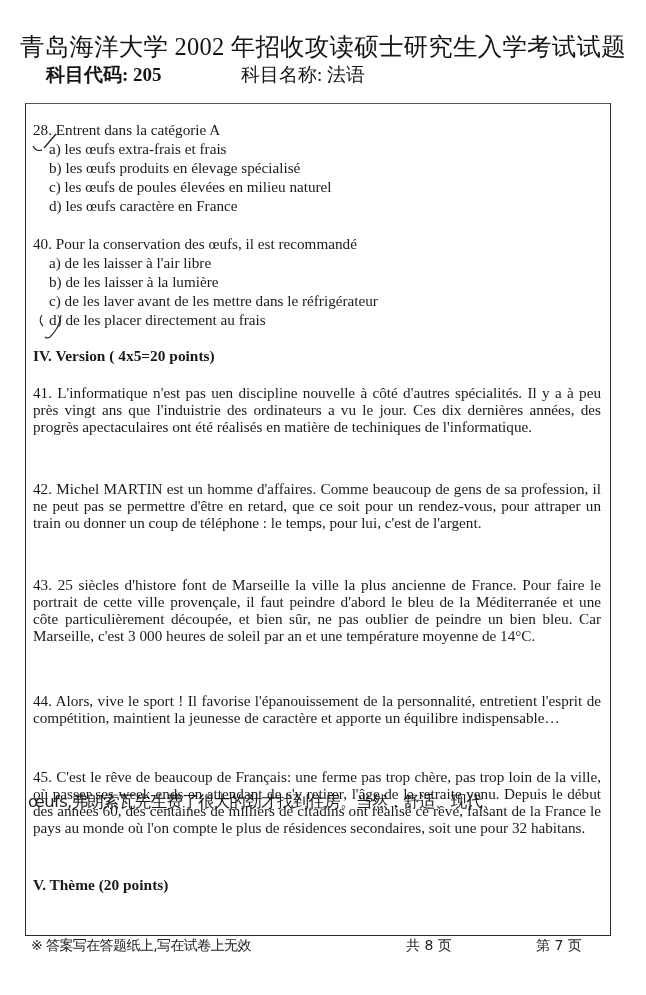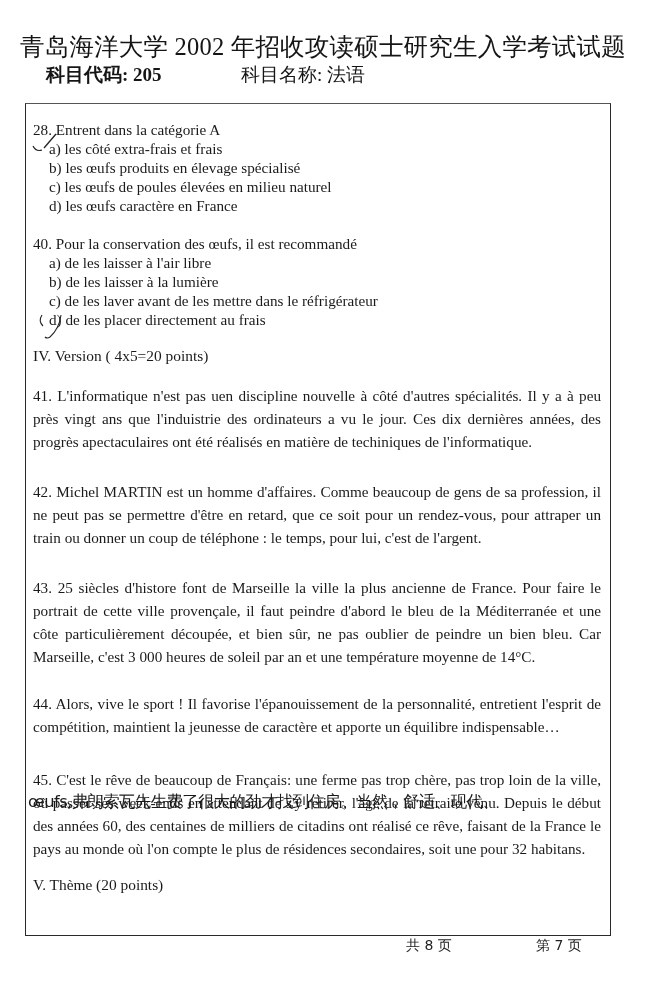--- a/index.html
+++ b/index.html
@@ -20,25 +20,25 @@
 
   .frame {
     position: absolute; left: 25px; top: 103px; width: 586px; height: 833px;
     border: 1.3px solid #2a2a2a; border-top-color: #555; box-sizing: border-box;
   }
   .content { position: absolute; left: 33px; top: 120px; width: 572px; font-size: 15.2px; line-height: 19px; }
 
   .q-stem { position: absolute; left: 0; white-space: nowrap; }
   .q-opt { position: absolute; left: 16px; white-space: nowrap; }
 
-  .section-head { position: absolute; left: 0; font-weight: normal; white-space: nowrap; font-size: 15.4px; }
+  .section-head { position: absolute; left: 0; font-weight: bold; white-space: nowrap; font-size: 15.4px; }
 
   .para {
     position: absolute; left: 0; width: 568px; text-align: justify;
-    text-align-last: left; line-height: 23px; font-size: 15.2px;
+    text-align-last: left; line-height: 17px; font-size: 15.2px;
   }
 
   .chinese-line {
     position: absolute; left: 28px; top: 791px; font-size: 16.4px; white-space: nowrap;
     font-family: "DejaVu Sans", sans-serif; letter-spacing: -0.6px;
   }
 
   .footer { position: absolute; top: 937px; left: 0; width: 646px; height: 22px; font-size: 14px;
             font-family: "DejaVu Sans", sans-serif; color: #222; }
   .footer .note { position: absolute; left: 31px; white-space: nowrap; letter-spacing: -0.6px; }
@@ -56,21 +56,21 @@
   <span class="code-label">科目代码: 205</span>
   <span class="name-label">科目名称: 法语</span>
 </div>
 
 <div class="frame"></div>
 
 <div class="content">
 
   <div>
     <div class="q-stem" style="top:0px">28. Entrent dans la catégorie A</div>
-    <div class="q-opt" style="top:19px">a) les côté extra-frais et frais</div>
+    <div class="q-opt" style="top:19px">a) les œufs extra-frais et frais</div>
     <div class="q-opt" style="top:38px">b) les œufs produits en élevage spécialisé</div>
     <div class="q-opt" style="top:57px">c) les œufs de poules élevées en milieu naturel</div>
     <div class="q-opt" style="top:76px">d) les œufs caractère en France</div>
   </div>
 
   <div>
     <div class="q-stem" style="top:114px">40. Pour la conservation des œufs, il est recommandé</div>
     <div class="q-opt" style="top:133px">a) de les laisser à l'air libre</div>
     <div class="q-opt" style="top:152px">b) de les laisser à la lumière</div>
     <div class="q-opt" style="top:171px">c) de les laver avant de les mettre dans le réfrigérateur</div>
@@ -93,15 +93,16 @@
 <svg class="mark" style="left:30px;top:130px" width="40" height="28">
   <path d="M3 16 Q6 22 12 20" stroke="#222" stroke-width="1.2" fill="none"></path>
   <path d="M14 18 L26 4" stroke="#222" stroke-width="1.3" fill="none"></path>
 </svg>
 <svg class="mark" style="left:34px;top:307px" width="40" height="36">
   <path d="M8 8 Q4 14 9 19" stroke="#222" stroke-width="1.1" fill="none"></path>
   <path d="M27 8 Q25 22 16 30 Q13 32 11 30" stroke="#222" stroke-width="1.1" fill="none"></path>
 </svg>
 
 <div class="footer">
+  <span class="note">※ 答案写在答题纸上,写在试卷上无效</span>
   <span class="total">共  8  页</span>
   <span class="page">第  7  页</span>
 </div>
 
 </body></html>

